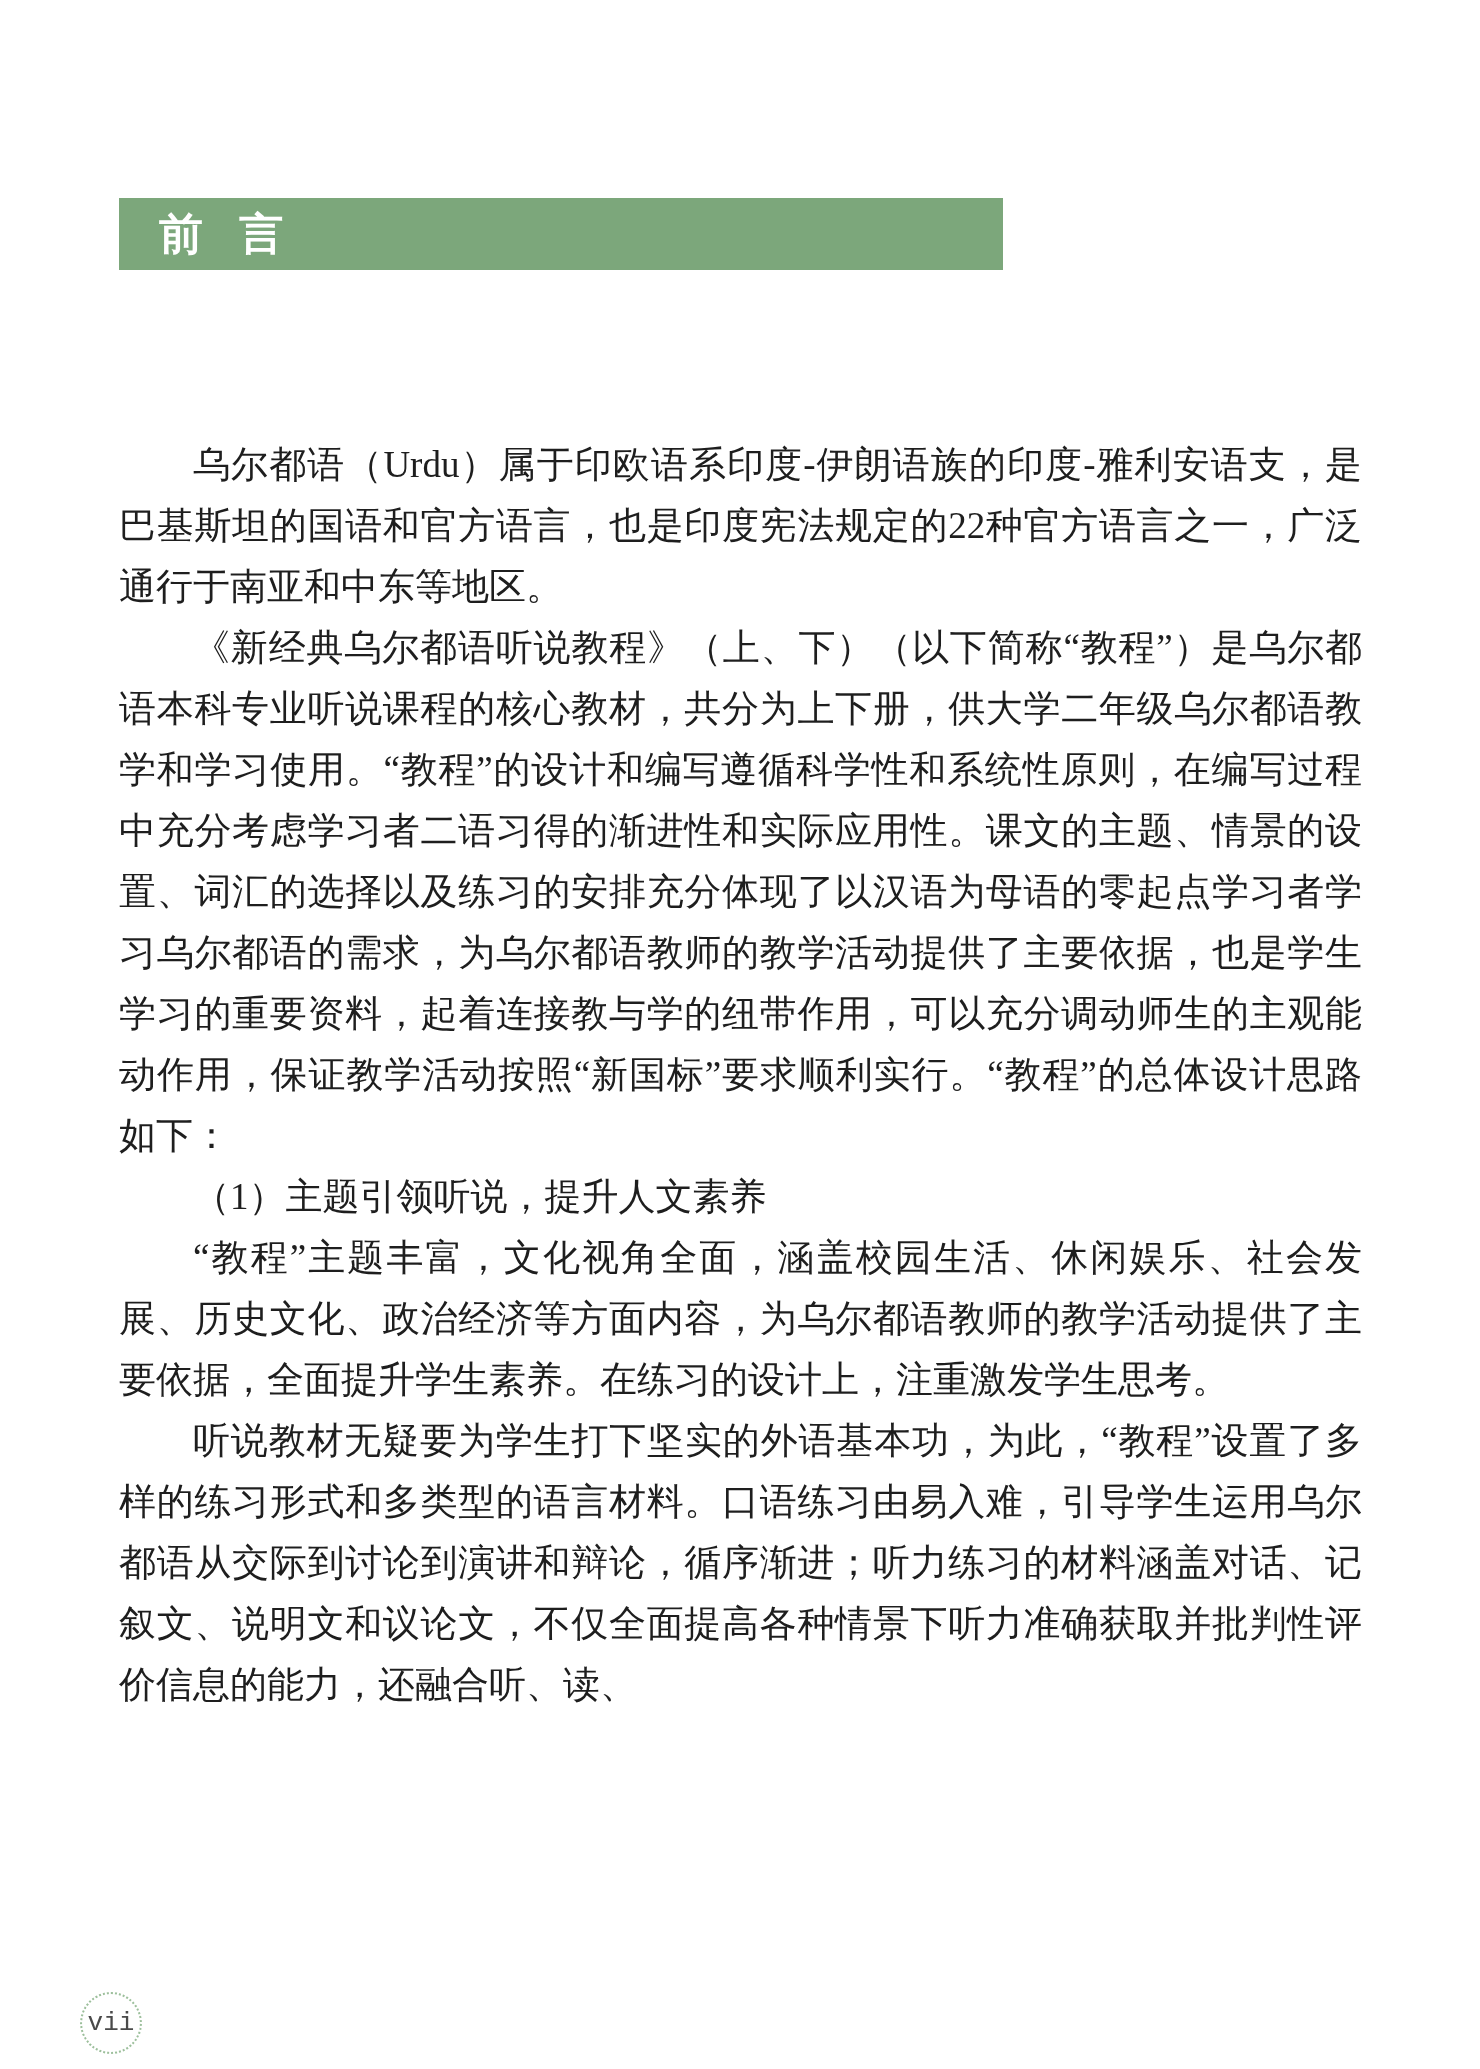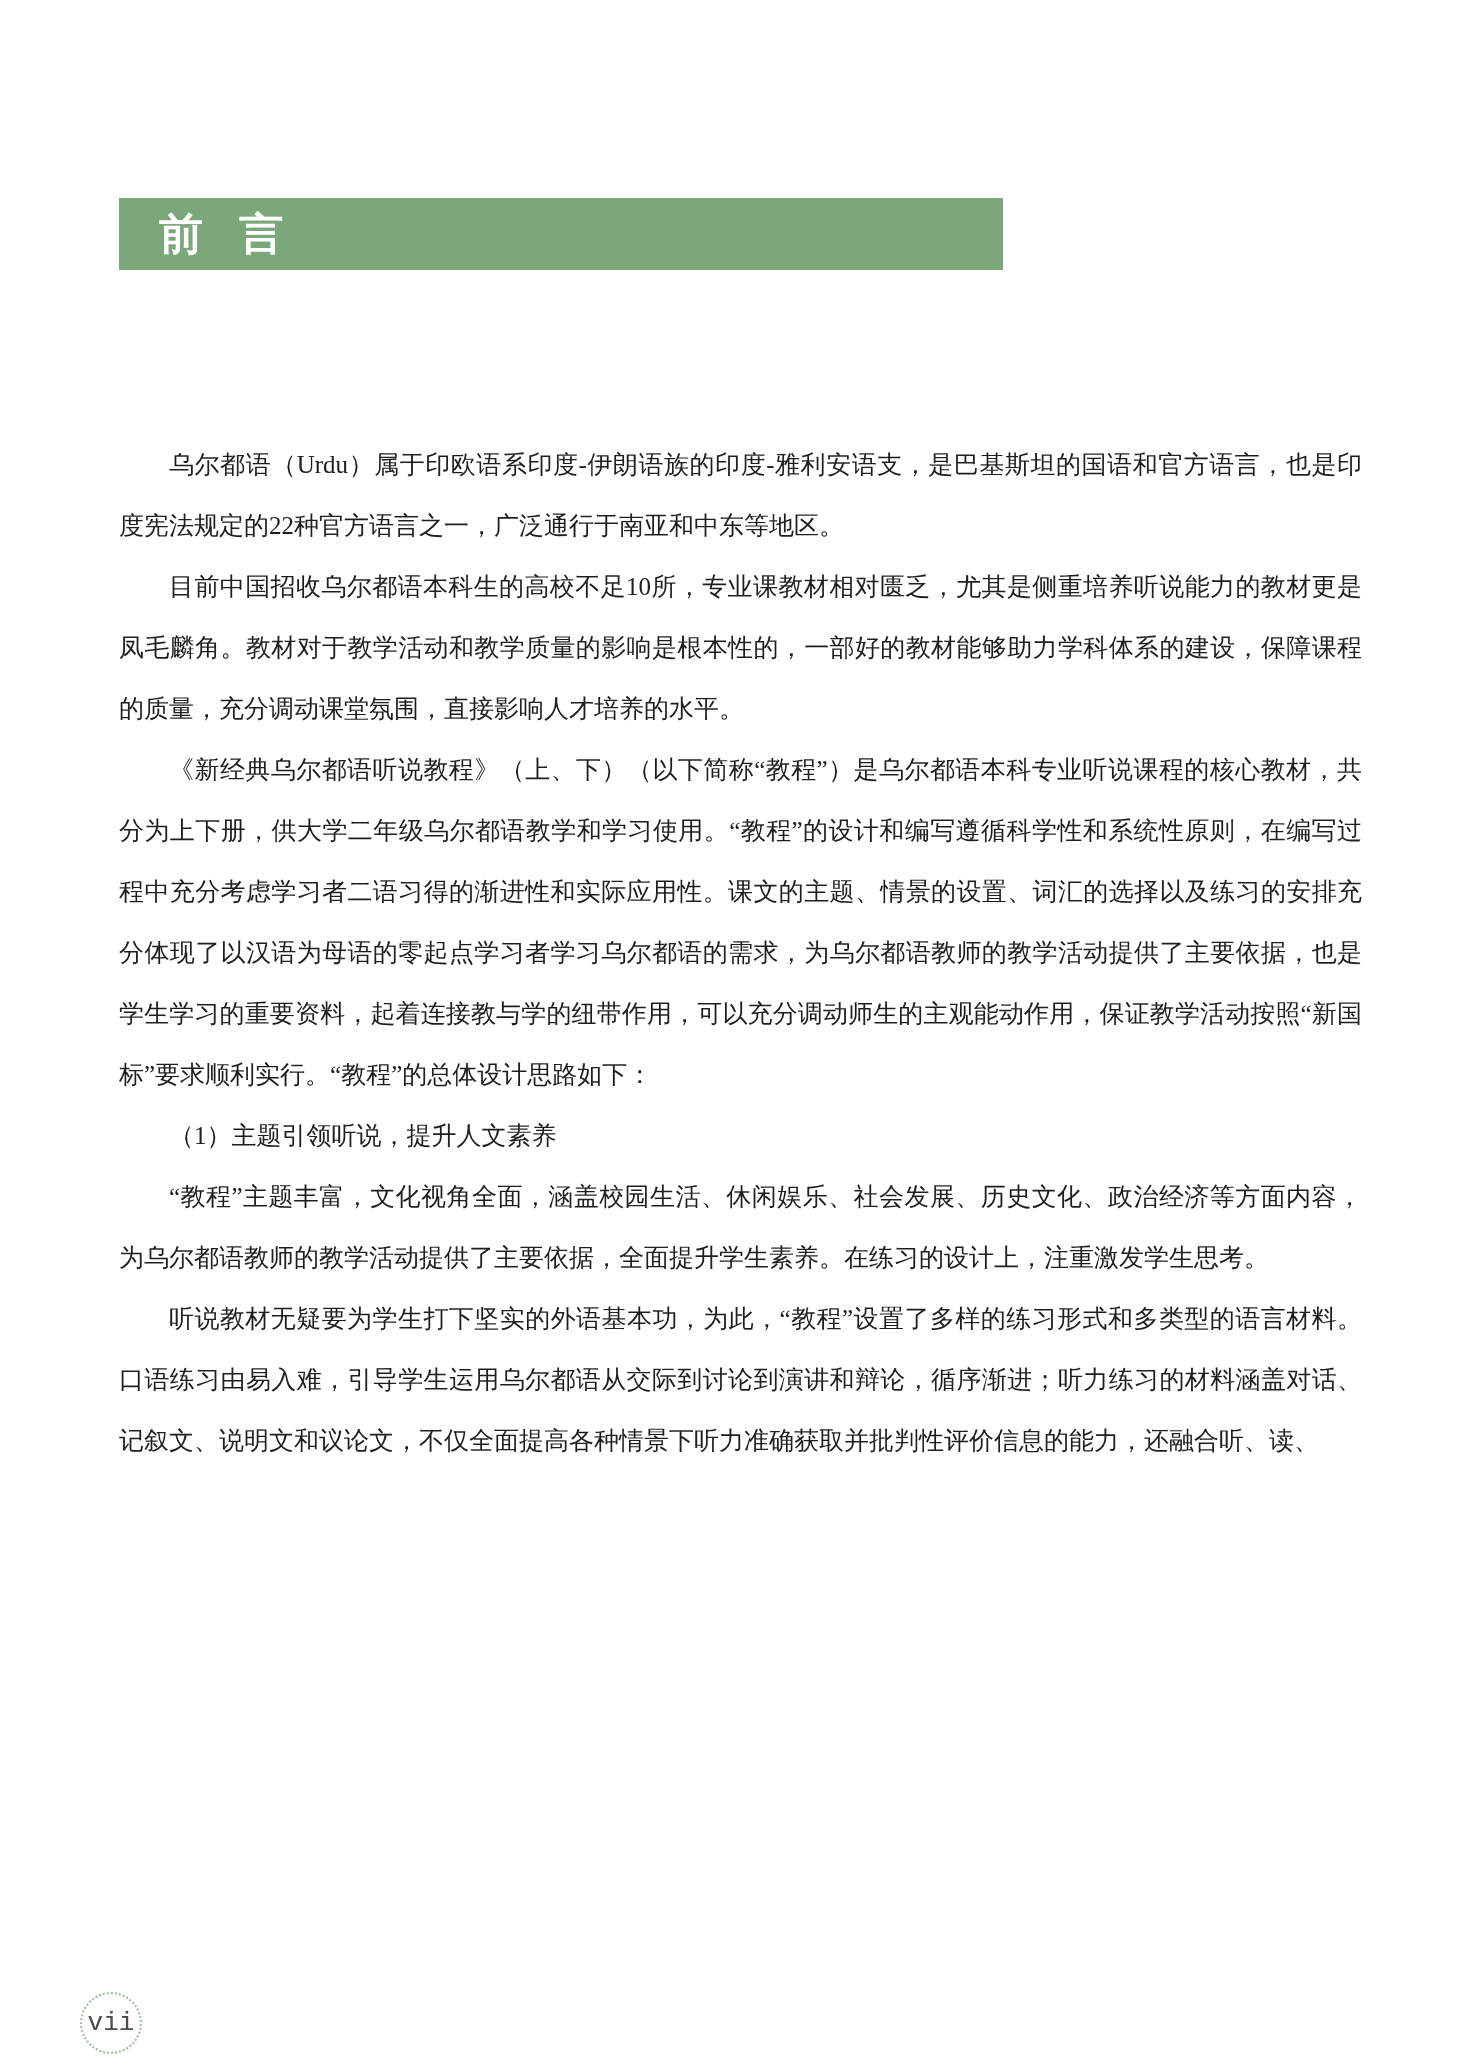--- a/index.html
+++ b/index.html
@@ -33,21 +33,21 @@
     font-size: 44px;
     letter-spacing: 12px;
     padding-left: 40px;
     line-height: 1;
   }
   .body-text {
     position: absolute;
     left: 119px;
     top: 406px;
     width: 1243px;
-    font-size: 25px;
+    font-size: 37px;
     line-height: 61px;
     color: #1e1e1e;
     text-align: justify;
   }
   .body-text p {
     margin: 0;
     padding: 0;
     text-indent: 2em;
   }
   .page-number {
@@ -73,21 +73,20 @@
 <body>
 
 <div class="page">
 
   <div class="banner">
     <span class="banner-title">前 言</span>
   </div>
 
   <div class="body-text">
     <p>乌尔都语（Urdu）属于印欧语系印度-伊朗语族的印度-雅利安语支，是巴基斯坦的国语和官方语言，也是印度宪法规定的22种官方语言之一，广泛通行于南亚和中东等地区。</p>
-    <p>目前中国招收乌尔都语本科生的高校不足10所，专业课教材相对匮乏，尤其是侧重培养听说能力的教材更是凤毛麟角。教材对于教学活动和教学质量的影响是根本性的，一部好的教材能够助力学科体系的建设，保障课程的质量，充分调动课堂氛围，直接影响人才培养的水平。</p>
     <p>《新经典乌尔都语听说教程》（上、下）（以下简称“教程”）是乌尔都语本科专业听说课程的核心教材，共分为上下册，供大学二年级乌尔都语教学和学习使用。“教程”的设计和编写遵循科学性和系统性原则，在编写过程中充分考虑学习者二语习得的渐进性和实际应用性。课文的主题、情景的设置、词汇的选择以及练习的安排充分体现了以汉语为母语的零起点学习者学习乌尔都语的需求，为乌尔都语教师的教学活动提供了主要依据，也是学生学习的重要资料，起着连接教与学的纽带作用，可以充分调动师生的主观能动作用，保证教学活动按照“新国标”要求顺利实行。“教程”的总体设计思路如下：</p>
     <p>（1）主题引领听说，提升人文素养</p>
     <p>“教程”主题丰富，文化视角全面，涵盖校园生活、休闲娱乐、社会发展、历史文化、政治经济等方面内容，为乌尔都语教师的教学活动提供了主要依据，全面提升学生素养。在练习的设计上，注重激发学生思考。</p>
     <p>听说教材无疑要为学生打下坚实的外语基本功，为此，“教程”设置了多样的练习形式和多类型的语言材料。口语练习由易入难，引导学生运用乌尔都语从交际到讨论到演讲和辩论，循序渐进；听力练习的材料涵盖对话、记叙文、说明文和议论文，不仅全面提高各种情景下听力准确获取并批判性评价信息的能力，还融合听、读、</p>
   </div>
 
   <div class="page-number">
     <span>vii</span>
   </div>
 

